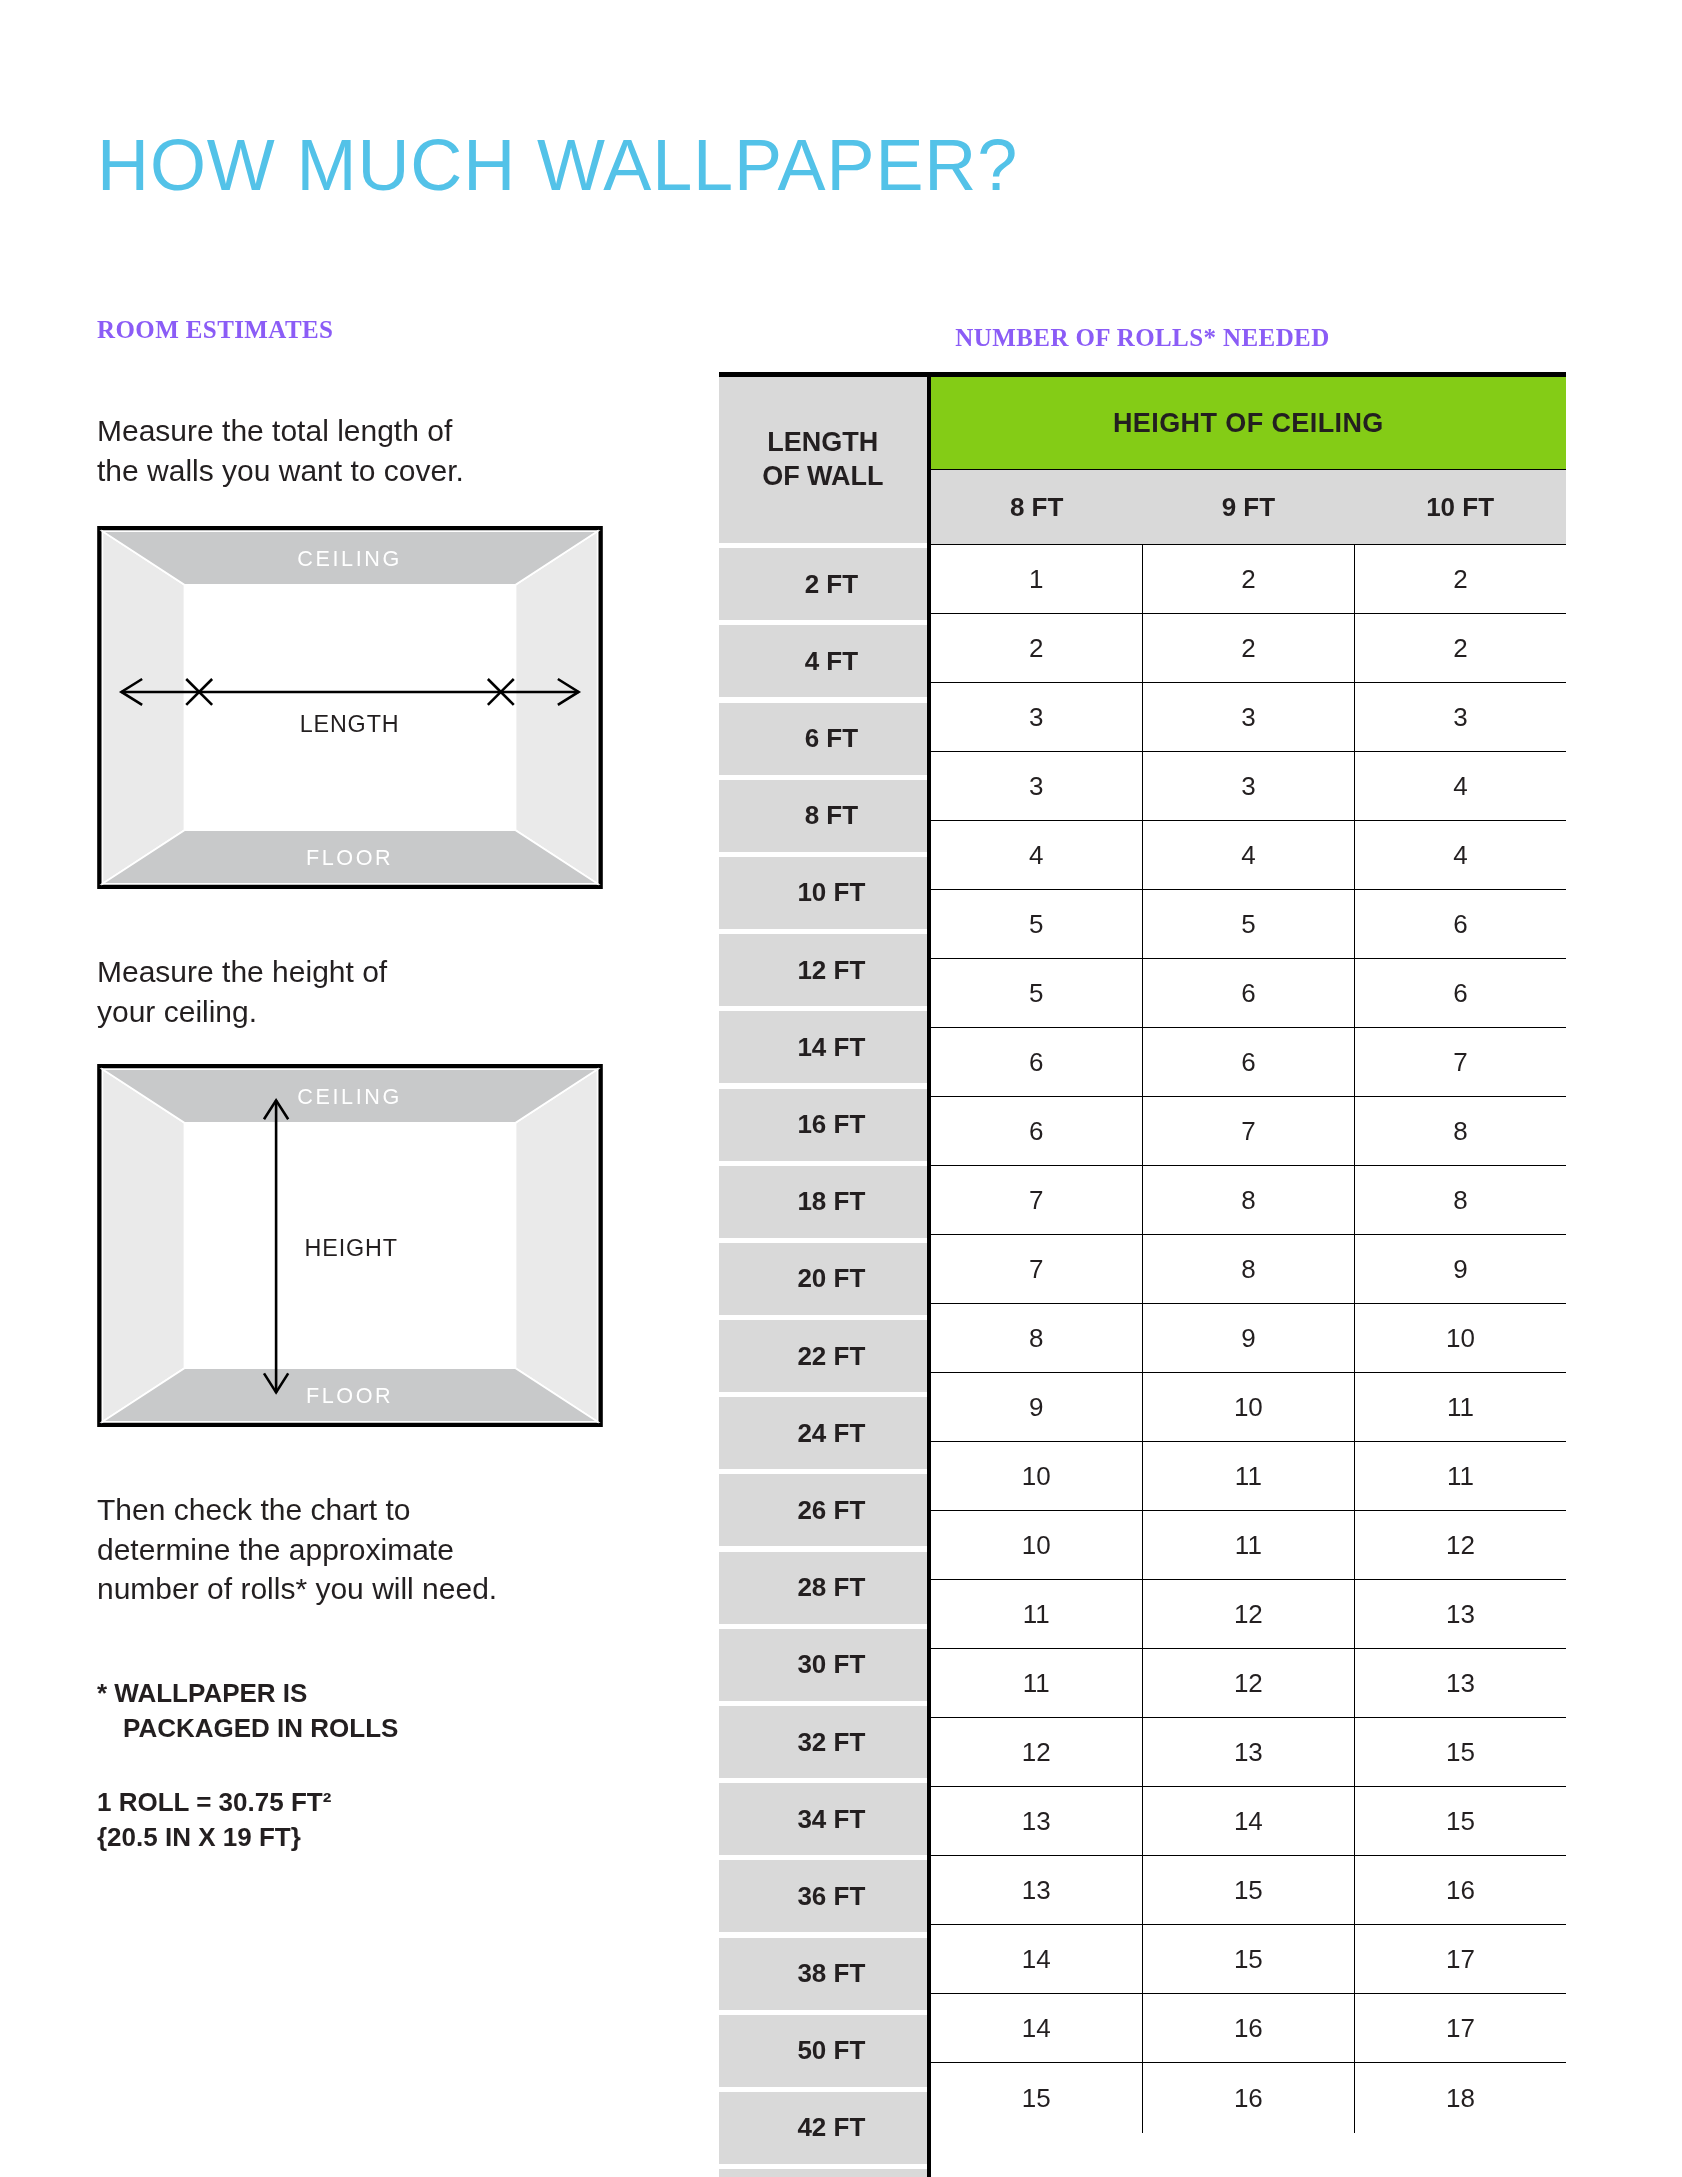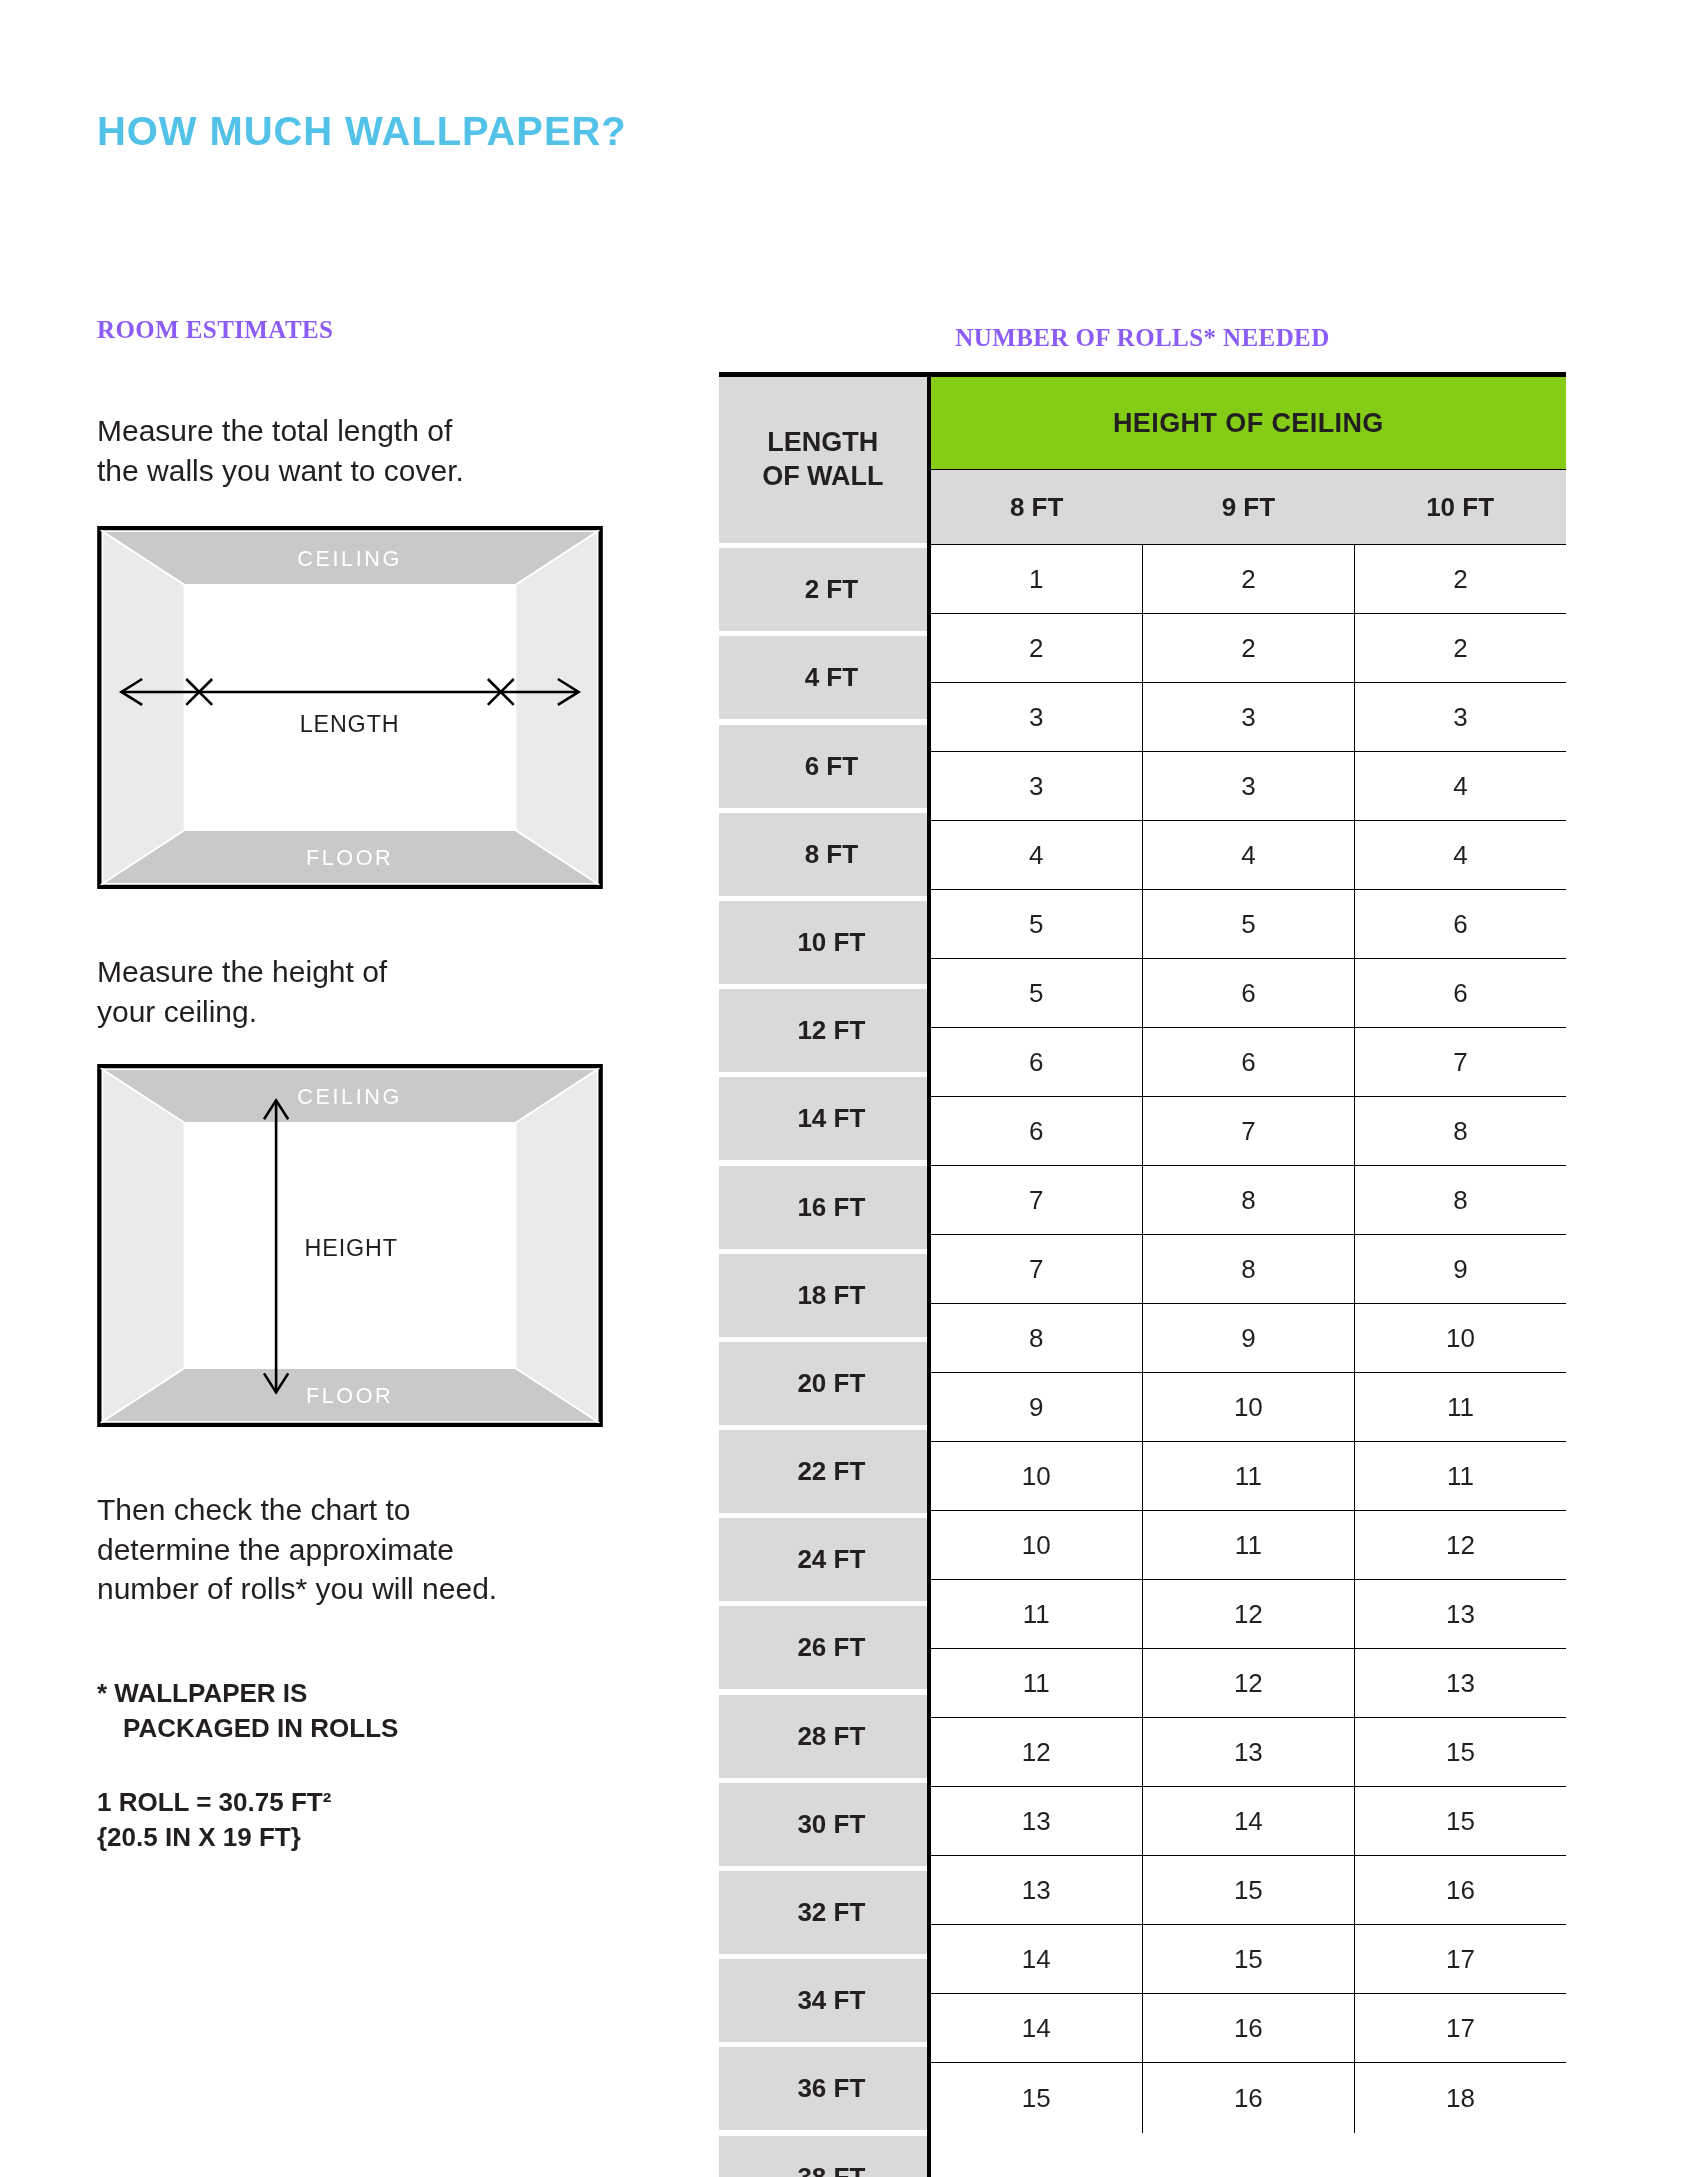--- a/index.html
+++ b/index.html
@@ -1,22 +1,22 @@
 <!DOCTYPE html>
 <html style="font-size:14px"><head>
 <meta charset="utf-8">
 <style>
   html,body{margin:0;padding:0;}
   body{
     width:1683px;height:2177px;background:#ffffff;position:relative;
     font-family:"Liberation Sans", sans-serif;color:#231f20;
   }
   .page-title{
-    position:absolute;left:97px;top:82px;
-    font-size:40px;font-weight:bold;color:#53c2e8;letter-spacing:0.9px;
+    position:absolute;left:97px;top:76px;
+    font-size:72px;font-weight:normal;color:#53c2e8;letter-spacing:0.9px;
   }
   .section-title{
     position:absolute;font-size:25px;font-weight:bold;color:#8b5cf6;letter-spacing:0.4px;font-family:Liberation Serif, serif;
   }
   .left-title{left:97px;top:316px;}
   .table-title{left:719px;top:324px;width:847px;text-align:center;}
   .para{
     position:absolute;left:97px;width:484px;
     font-size:30px;line-height:1.32;white-space:pre-line;margin-top:20px;
   }
@@ -41,21 +41,21 @@
   }
   .tcol-left{width:208px;display:flex;flex-direction:column;}
   .tcol-data{width:636px;border-left:4.3px solid #000;display:flex;flex-direction:column;}
   .gcell{
     background:#d9d9d9;display:flex;align-items:center;justify-content:center;
     font-weight:bold;font-size:26px;
   }
   .gcell.hdr{
     height:166px;margin:0 0 2.6px 0;white-space:pre-line;text-align:center;line-height:1.25;font-size:27px;
   }
-  .gcell.row{height:83px;margin:2.6px 0;padding-left:17px;}
+  .gcell.row{height:72px;margin:2.6px 0;padding-left:17px;}
   .group-header{
     height:92px;border-bottom:1.7px solid #000;background:#84cc16;
     display:flex;align-items:center;justify-content:center;
     font-weight:bold;font-size:27px;letter-spacing:0.4px;
   }
   .sub-header{height:74px;border-bottom:1.7px solid #000;background:#d9d9d9;display:flex;}
   .sub-header .cell{flex:1;display:flex;align-items:center;justify-content:center;font-weight:bold;font-size:26px;}
   .data-row{height:68px;border-bottom:1.7px solid #000;display:flex;background:#fff;}
   .data-row:last-child{border-bottom:none;height:70px;}
   .data-row .cell{

